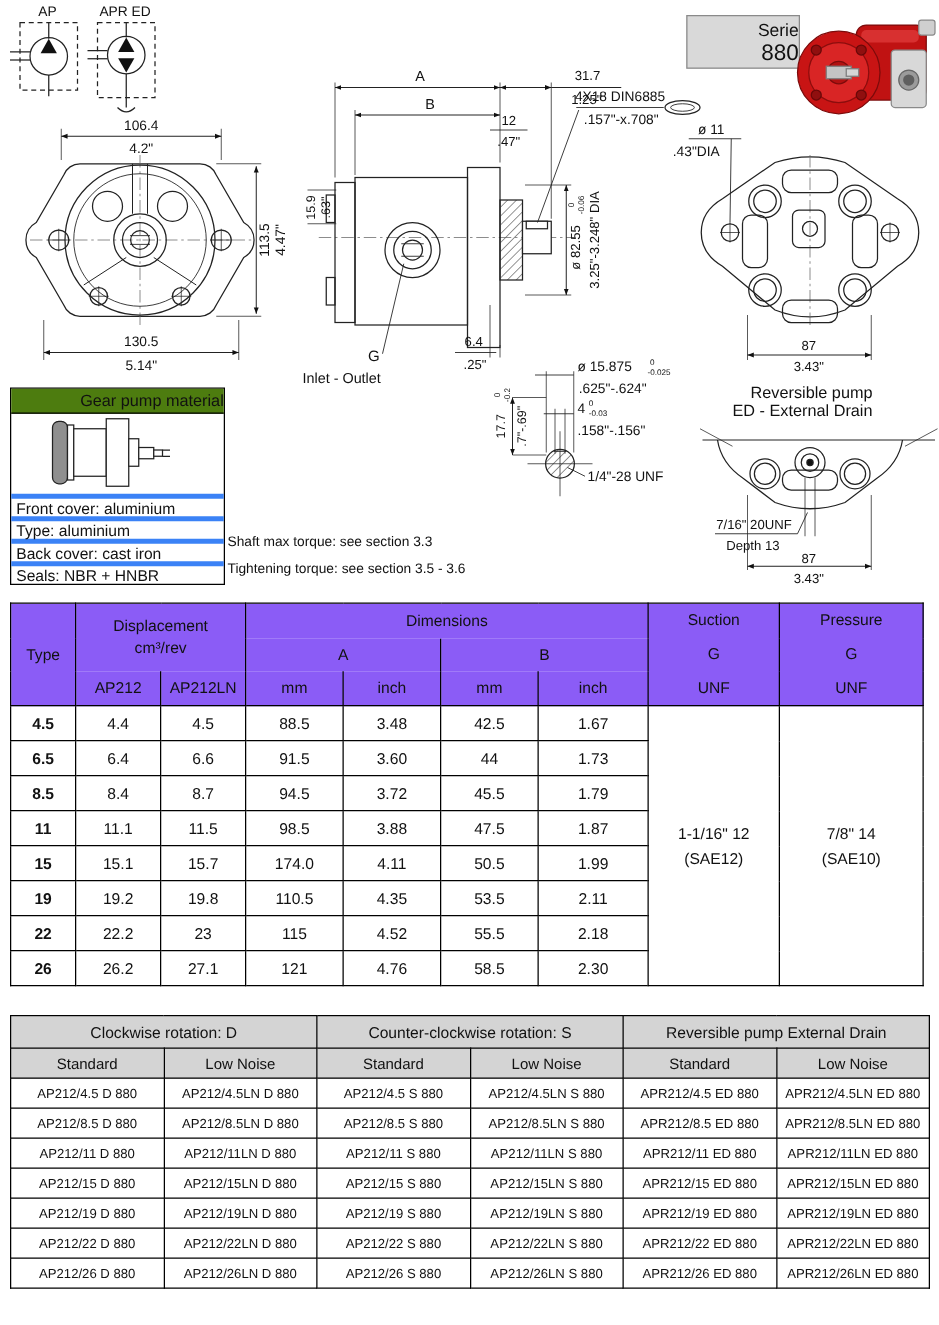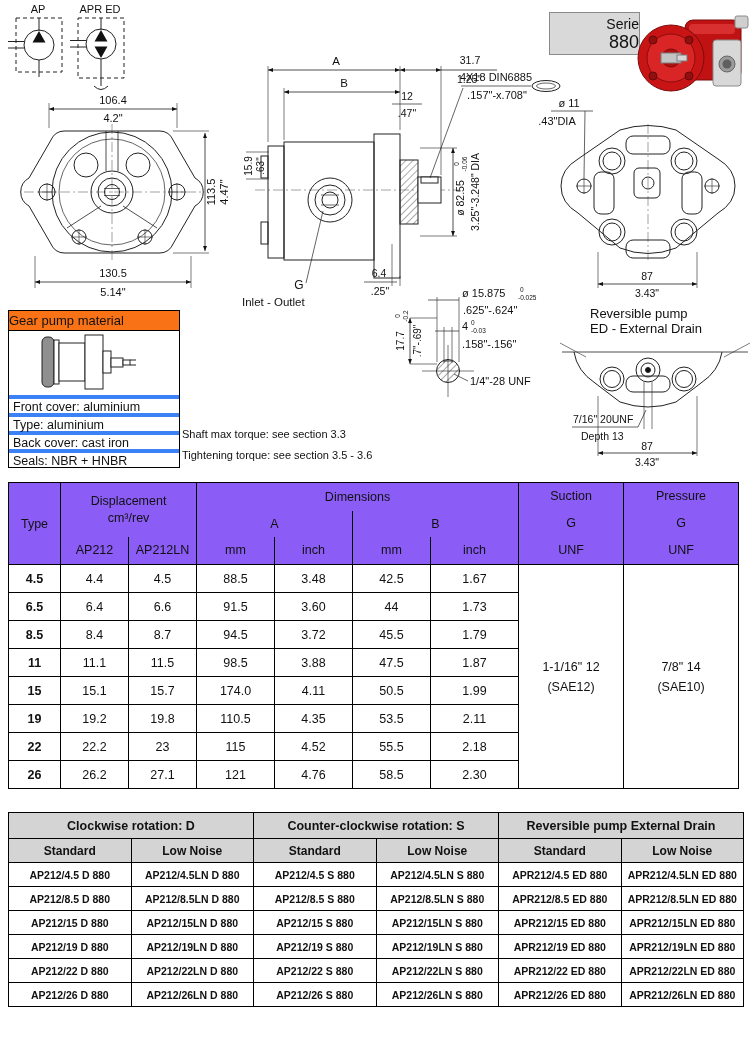--- a/index.html
+++ b/index.html
@@ -2,43 +2,43 @@
 <html><head>
 <meta charset="utf-8">
 <style>
 *{margin:0;padding:0;box-sizing:border-box}
 html,body{width:751px;height:1060px;background:#fff;font-family:"Liberation Sans",sans-serif;color:#111;position:relative;overflow:hidden}
 .abs{position:absolute}
 svg text{font-family:"Liberation Sans",sans-serif;fill:#111;stroke:none}
 .serie-box{left:549px;top:12px;width:91px;height:43px;background:#d9d9d9;border:1px solid #8a8a8a;text-align:right;padding-top:3px}
 .serie-box .l1{font-size:14px;line-height:17px}
 .serie-box .l2{font-size:18px;line-height:19px}
-.rev-title{left:590px;top:306px;width:156px;text-align:left;font-size:13px;line-height:15px}
+.rev-title{left:542px;top:306px;width:156px;text-align:right;font-size:13px;line-height:15px}
 .mat-box{left:8px;top:310px;width:172px;border:1px solid #000;background:#fff}
-.mat-box .mat-title{height:20px;background:#f97316;border-bottom:1px solid #000;text-align:left;font-size:13px;line-height:19px}
+.mat-box .mat-title{height:20px;background:#4d7c0f;border-bottom:1px solid #000;text-align:right;font-size:13px;line-height:19px}
 .mat-box .mat-draw{height:64px;display:flex;align-items:center;justify-content:center}
 .mat-box .mat-row{height:18px;border-top:4px solid #3b82f6;font-size:12.5px;line-height:17px;padding-left:4px;white-space:nowrap}
 .notes{left:182px;top:427px;font-size:11px;line-height:14px}
 .notes div{margin-bottom:7px;white-space:nowrap}
 table{border-collapse:collapse;table-layout:fixed}
 .dim-table{left:8px;top:482px;width:730px}
 .dim-table th,.dim-table td{border:1px solid #000;text-align:center;vertical-align:middle;font-weight:normal;font-size:12.5px;padding:0}
 .dim-table thead th{background:#8b5cf6}
 .dim-table .nb{border-bottom:none}
 .dim-table .nt{border-top:none}
 .dim-table thead tr:nth-child(1){height:28px}
 .dim-table thead tr:nth-child(2){height:26px}
 .dim-table thead tr:nth-child(3){height:28px}
 .dim-table tbody tr{height:28px}
 .dim-table tbody td.type-col{font-weight:bold}
 .dim-table .disp-cell div{line-height:17px}
 .dim-table .port-hdr div{line-height:27px}
 .dim-table .span-cell div{line-height:20px}
 .ord-table{left:8px;top:812px;width:736px}
-.ord-table th,.ord-table td{border:1px solid #000;text-align:center;font-weight:bold;padding:0;white-space:nowrap}
+.ord-table th,.ord-table td{border:1px solid #000;text-align:center;font-weight:normal;padding:0;white-space:nowrap}
 .ord-table thead th{background:#d4d4d4}
 .ord-table thead tr:nth-child(1) th{font-size:12.5px;height:26px}
 .ord-table thead tr:nth-child(2) th{font-size:12px;height:24px}
 .ord-table tbody tr{height:24px}
 .ord-table tbody td{font-size:10.5px}
 </style>
 </head>
 <body>
 
 <svg class="abs" style="left:0;top:0" width="751" height="478" viewBox="0 0 751 478">
@@ -487,20 +487,28 @@
       </tr>
       <tr>
         <td>AP212/8.5 D 880</td>
         <td>AP212/8.5LN D 880</td>
         <td>AP212/8.5 S 880</td>
         <td>AP212/8.5LN S 880</td>
         <td>APR212/8.5 ED 880</td>
         <td>APR212/8.5LN ED 880</td>
       </tr>
       <tr>
+        <td>AP212/11 D 880</td>
+        <td>AP212/11LN D 880</td>
+        <td>AP212/11 S 880</td>
+        <td>AP212/11LN S 880</td>
+        <td>APR212/11 ED 880</td>
+        <td>APR212/11LN ED 880</td>
+      </tr>
+      <tr>
         <td>AP212/15 D 880</td>
         <td>AP212/15LN D 880</td>
         <td>AP212/15 S 880</td>
         <td>AP212/15LN S 880</td>
         <td>APR212/15 ED 880</td>
         <td>APR212/15LN ED 880</td>
       </tr>
       <tr>
         <td>AP212/19 D 880</td>
         <td>AP212/19LN D 880</td>

